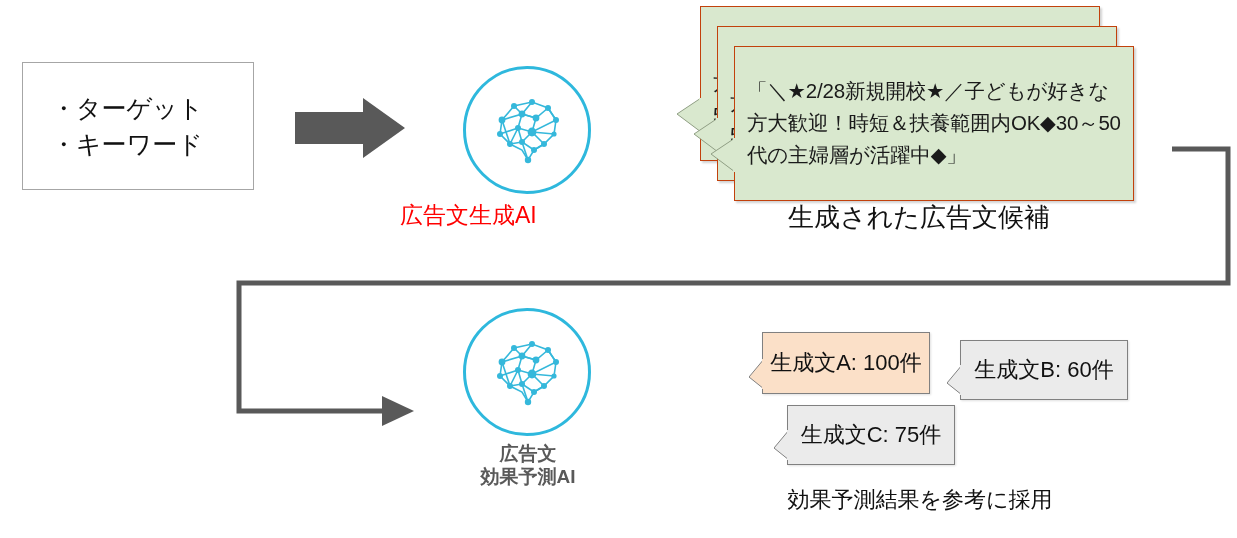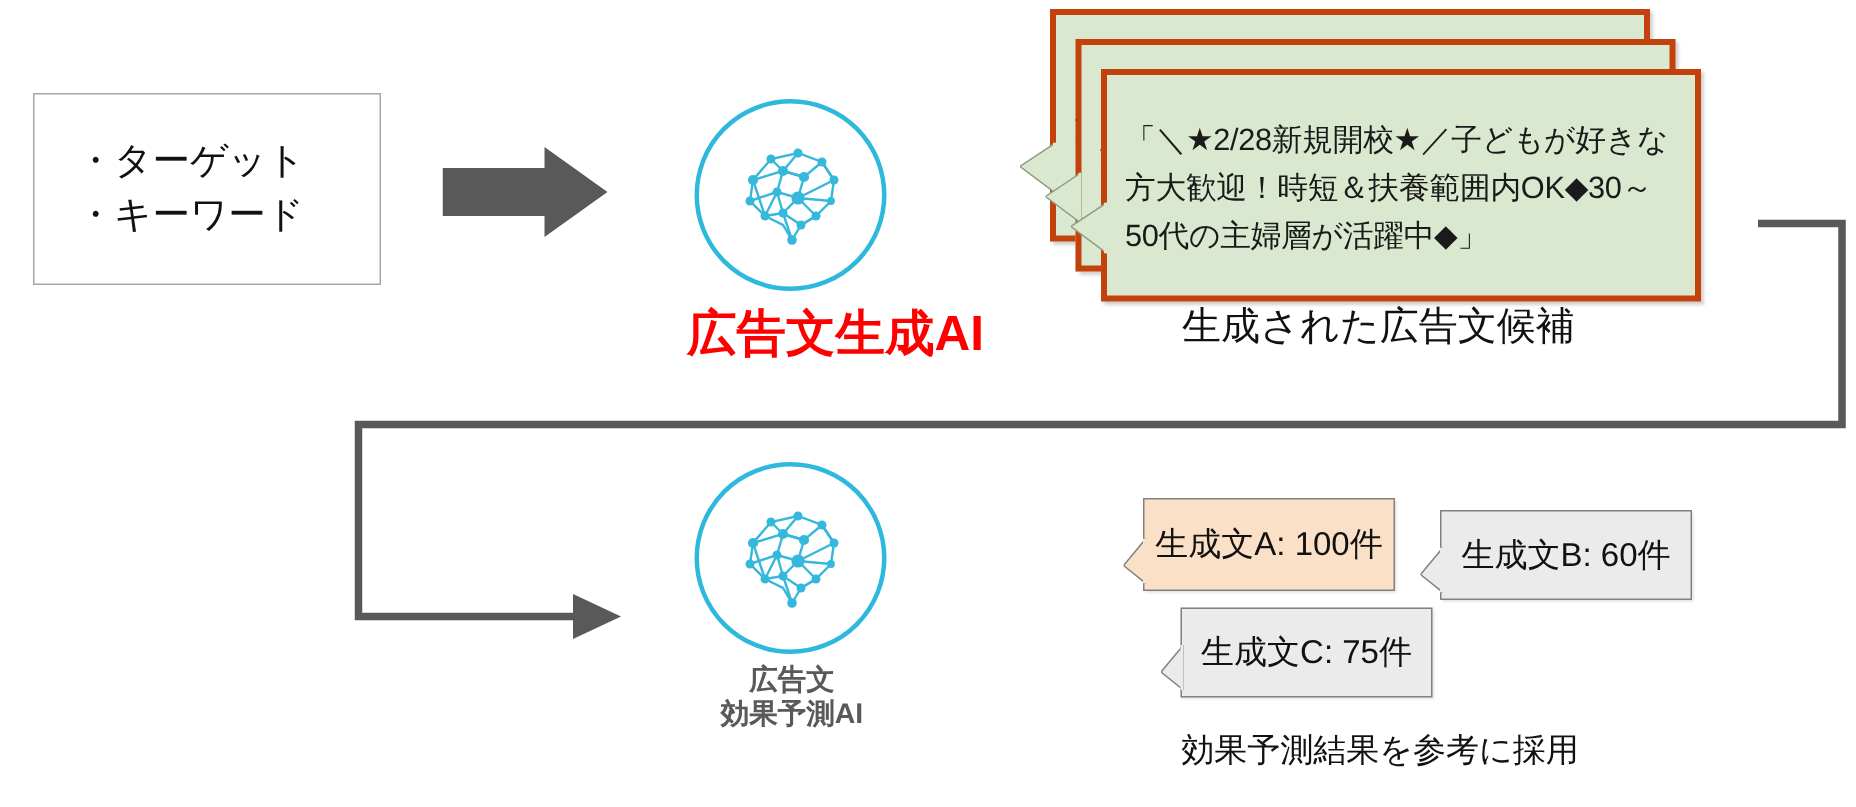--- a/index.html
+++ b/index.html
@@ -53,38 +53,38 @@
   .brain-wrap {
     position: absolute;
     left: 50%; top: 50%;
     transform: translate(-50%, -50%);
     width: 78px; height: 72px;
   }
 
   
   #ai-gen-label {
     left: 400px; top: 200px; width: 256px;
-    text-align: right;
-    font-size: 33px;
-    font-weight: bold;
+    text-align: left;
+    font-size: 23px;
+    font-weight: normal;
     color: #ff0000;
   }
   #ai-pred-label {
     left: 400px; top: 443px; width: 256px;
     text-align: center;
     font-size: 19px;
     font-weight: bold;
     color: #595959;
     line-height: 1.2;
   }
 
   
   .green-card {
     background: #d9e8ce;
-    border: 4px solid #c2410c;
+    border: 1px solid #c2410c;
     box-sizing: border-box;
     box-shadow: 2px 2px 2px rgba(0,0,0,0.18);
   }
   .green-card .tail {
     position: absolute;
     left: -24px;
     bottom: 28px;
     width: 24px; height: 34px;
   }
   #green-card-1 { left: 700px; top: 6px;  width: 400px; height: 155px; }

